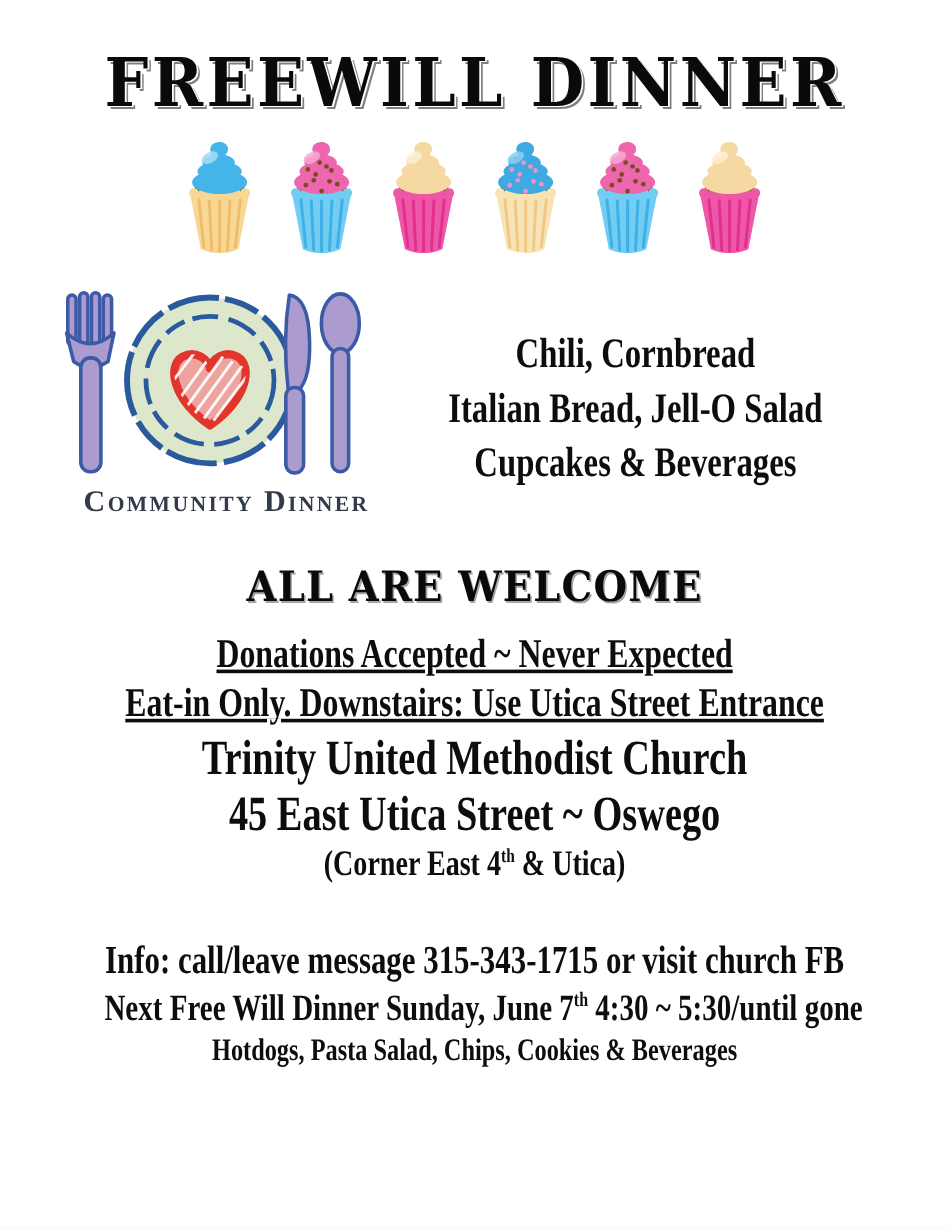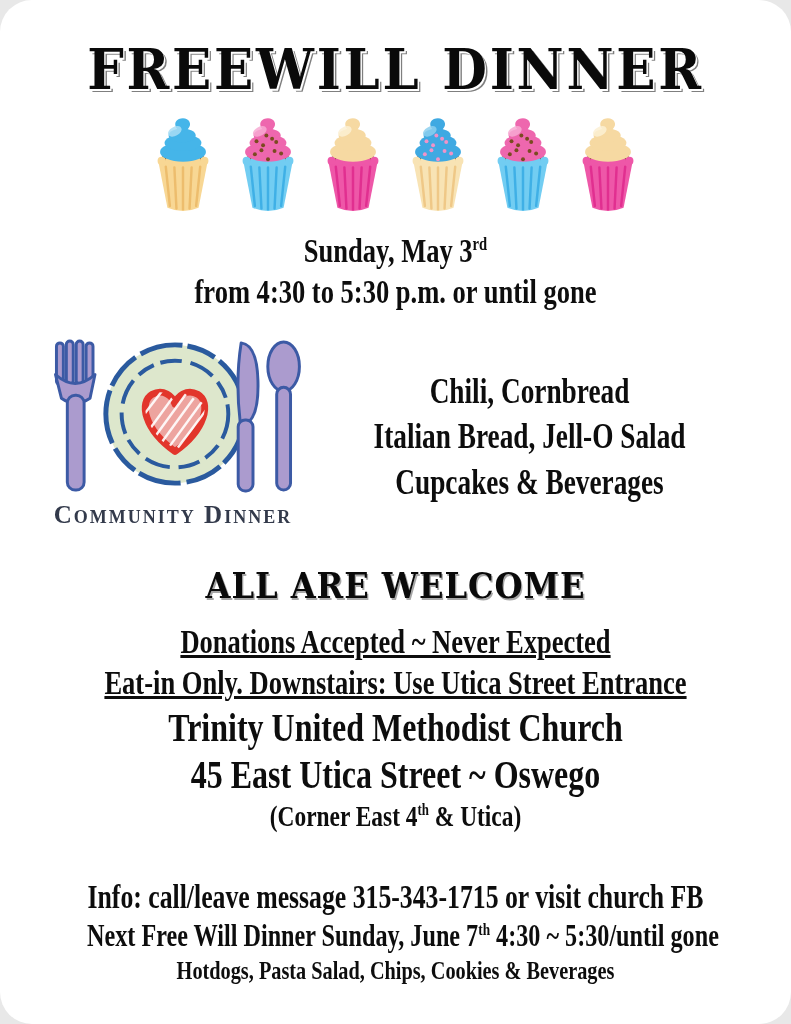--- a/index.html
+++ b/index.html
@@ -4,21 +4,20 @@
 <style>
   html,body{margin:0;padding:0;background:#e8e8e8;}
   .page{
     position:relative;
     width:791px;height:1024px;
     margin:0 auto;
     background:#ffffff;
     overflow:hidden;
     font-family:"Liberation Serif", serif;
     color:#0d0d0d;
-    border-radius:32px;
   }
   
   .title{
     margin:34px 0 0 0;
     text-align:center;
     font-family:"DejaVu Serif", serif;
     font-weight:700;
     font-size:56px;
     line-height:70px;
     letter-spacing:3px;
@@ -71,21 +70,21 @@
   .mid{
     margin-top:22px;
     display:flex;
     align-items:flex-start;
     padding-left:38px;
     padding-right:40px;
   }
   .logo{margin:0;width:270px;flex:0 0 auto;}
   .logo .caption{
     margin-top:2px;
-    text-align:center;
+    text-align:right;
     font-family:"Liberation Serif", serif;
     font-variant:small-caps;
     font-weight:600;
     font-size:25px;
     letter-spacing:2px;
     color:#333a4b;
   }
   .menu{flex:1 1 auto;padding-top:34px;}
   .don-block{margin-top:12px;text-decoration:underline;}
   .addr-block{margin-top:0px;}
@@ -289,24 +288,20 @@
       <ellipse cx="50" cy="46" rx="28" ry="12"></ellipse>
       <ellipse cx="50" cy="35" rx="22.5" ry="10"></ellipse>
       <ellipse cx="49" cy="26" rx="16.5" ry="8.5"></ellipse>
       <path d="M45 6 C55 2 63 11 56 18 C52 22 45 22 42 17 C39 12 41 8 45 6 Z"></path>
     </g>
     <ellipse cx="40" cy="21" rx="9" ry="5.5" fill="#fcf0d3" opacity="0.85" transform="rotate(-28 40 21)"></ellipse>
 
   </svg>
     </div>
 
-  <div class="date-block">
-    <div class="t s34"><span>Sunday, May 3</span><sup>rd</sup></div>
-    <div class="t s34">from 4:30 to 5:30 p.m. or until gone</div>
-  </div>
 
   <section class="mid">
     <figure class="logo">
       <svg width="270" height="160" viewBox="0 0 270 162" aria-hidden="true">
 
         <g stroke-width="3" stroke-linejoin="round" fill="#ab9bce" stroke="#3c5aa5">
           <rect x="17" y="8" width="7" height="42" rx="3.5"></rect>
           <rect x="27" y="6" width="7" height="44" rx="3.5"></rect>
           <rect x="37" y="6" width="7" height="44" rx="3.5"></rect>
           <rect x="47" y="8" width="7" height="42" rx="3.5"></rect>

